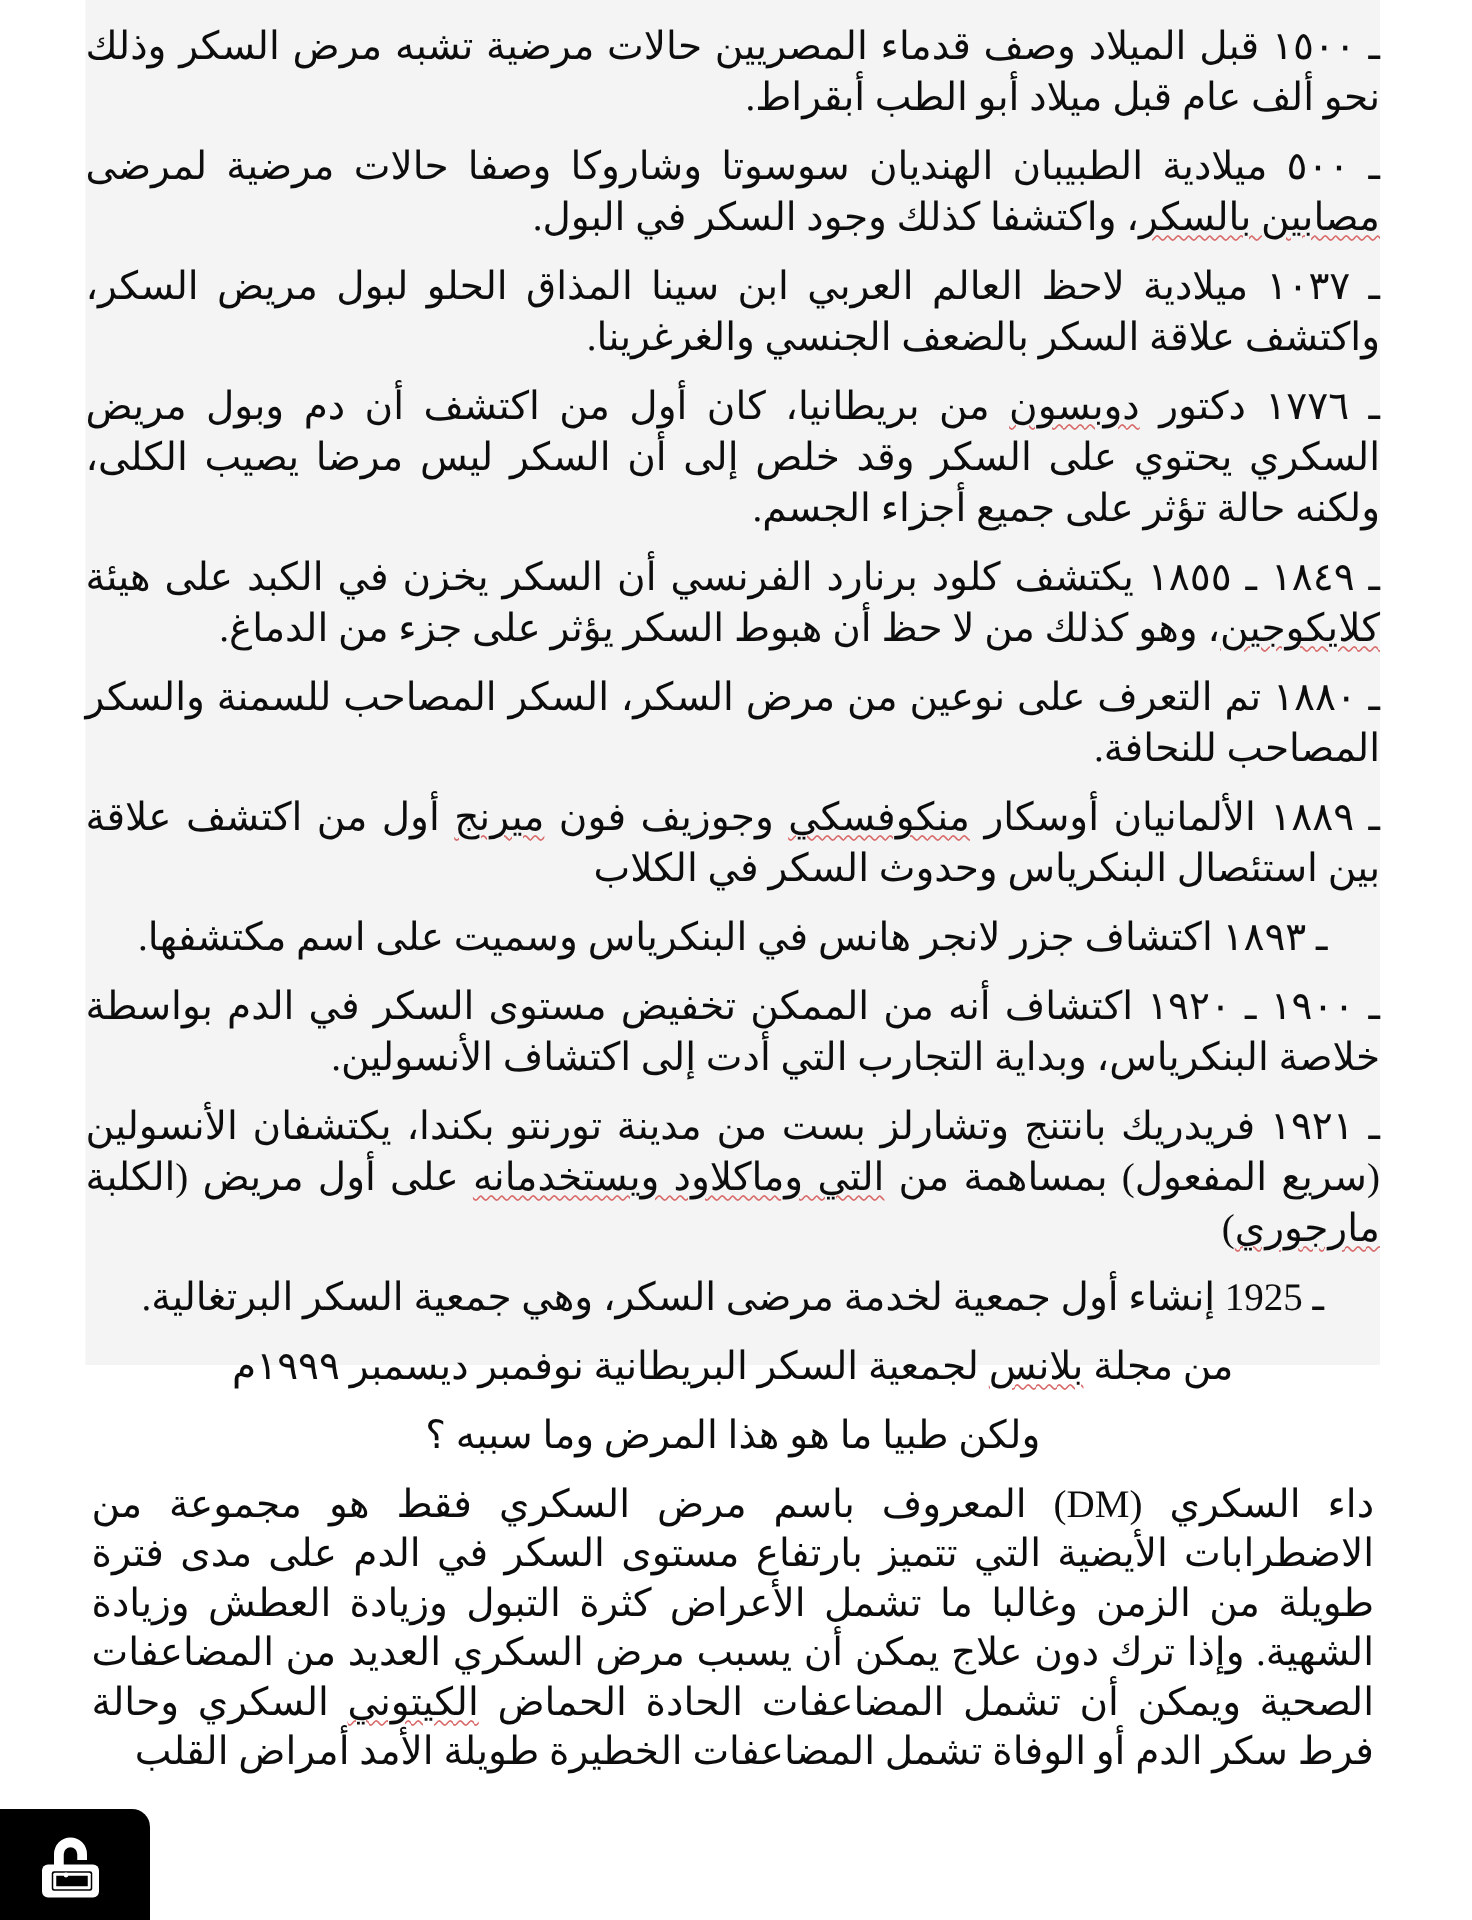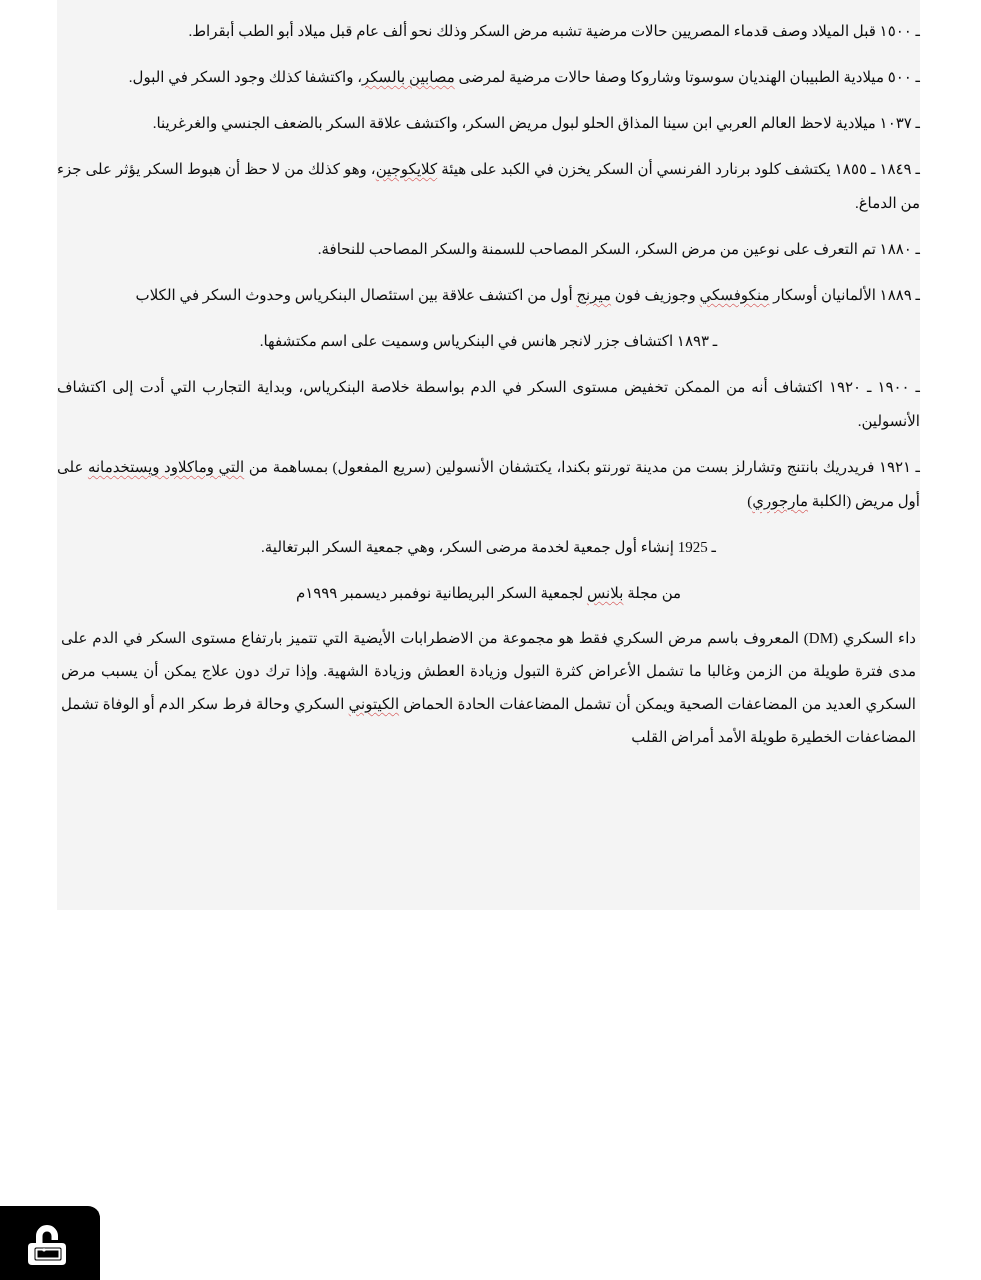--- a/index.html
+++ b/index.html
@@ -35,21 +35,21 @@
 
   .content {
     position: absolute;
     left: 57px;
     top: 0;
     width: 863px;
     direction: rtl;
     text-align: justify;
     text-align-last: right;
     color: #0d0d0d;
-    font-size: 15px;
+    font-size: 26px;
     line-height: 34px;
   }
 
   .entry {
     margin: 0 0 12px 0;
     padding: 0;
     direction: rtl;
     text-align: justify;
     text-align-last: right;
   }
@@ -117,20 +117,23 @@
     </p>
 
     <p class="entry">
       <span>ـ ٥٠٠ ميلادية الطبيبان الهنديان سوسوتا وشاروكا وصفا حالات مرضية لمرضى </span><span class="sp">مصابين بالسكر</span><span>، واكتشفا كذلك وجود السكر في البول.</span>
     </p>
 
     <p class="entry">
       <span>ـ ١٠٣٧ ميلادية لاحظ العالم العربي ابن سينا المذاق الحلو لبول مريض السكر، واكتشف علاقة السكر بالضعف الجنسي والغرغرينا.</span>
     </p>
 
+    <p class="entry">
+      <span>ـ ١٧٧٦ دكتور </span><span class="sp">دوبسون</span><span> من بريطانيا، كان أول من اكتشف أن دم وبول مريض السكري يحتوي على السكر وقد خلص إلى أن السكر ليس مرضا يصيب الكلى، ولكنه حالة تؤثر على جميع أجزاء الجسم.</span>
+    </p>
 
     <p class="entry">
       <span>ـ ١٨٤٩ ـ ١٨٥٥ يكتشف كلود برنارد الفرنسي أن السكر يخزن في الكبد على هيئة </span><span class="sp">كلايكوجين</span><span>، وهو كذلك من لا حظ أن هبوط السكر يؤثر على جزء من الدماغ.</span>
     </p>
 
     <p class="entry">
       <span>ـ ١٨٨٠ تم التعرف على نوعين من مرض السكر، السكر المصاحب للسمنة والسكر المصاحب للنحافة.</span>
     </p>
 
     <p class="entry">
@@ -150,20 +153,23 @@
     </p>
 
     <p class="entry center">
       <span>ـ 1925 إنشاء أول جمعية لخدمة مرضى السكر، وهي جمعية السكر البرتغالية.</span>
     </p>
 
     <p class="entry center gap-top">
       <span>من مجلة </span><span class="sp">بلانس</span><span> لجمعية السكر البريطانية نوفمبر ديسمبر ١٩٩٩م</span>
     </p>
 
+    <p class="entry center gap-top">
+      <span>ولكن طبيا ما هو هذا المرض وما سببه ؟</span>
+    </p>
 
     <p class="para gap-top">
       <span>داء السكري (</span><span class="ltr">DM</span><span>) المعروف باسم مرض السكري فقط هو مجموعة من الاضطرابات الأيضية التي تتميز بارتفاع مستوى السكر في الدم على مدى فترة طويلة من الزمن وغالبا ما تشمل الأعراض كثرة التبول وزيادة العطش وزيادة الشهية. وإذا ترك دون علاج يمكن أن يسبب مرض السكري العديد من المضاعفات الصحية ويمكن أن تشمل المضاعفات الحادة الحماض </span><span class="sp">الكيتوني</span><span> السكري وحالة فرط سكر الدم أو الوفاة تشمل المضاعفات الخطيرة طويلة الأمد أمراض القلب</span>
     </p>
 
   </div>
 
   <div id="unlock-badge">
     <span>
       <svg width="56" height="46" viewBox="0 0 56 46" aria-hidden="true">

